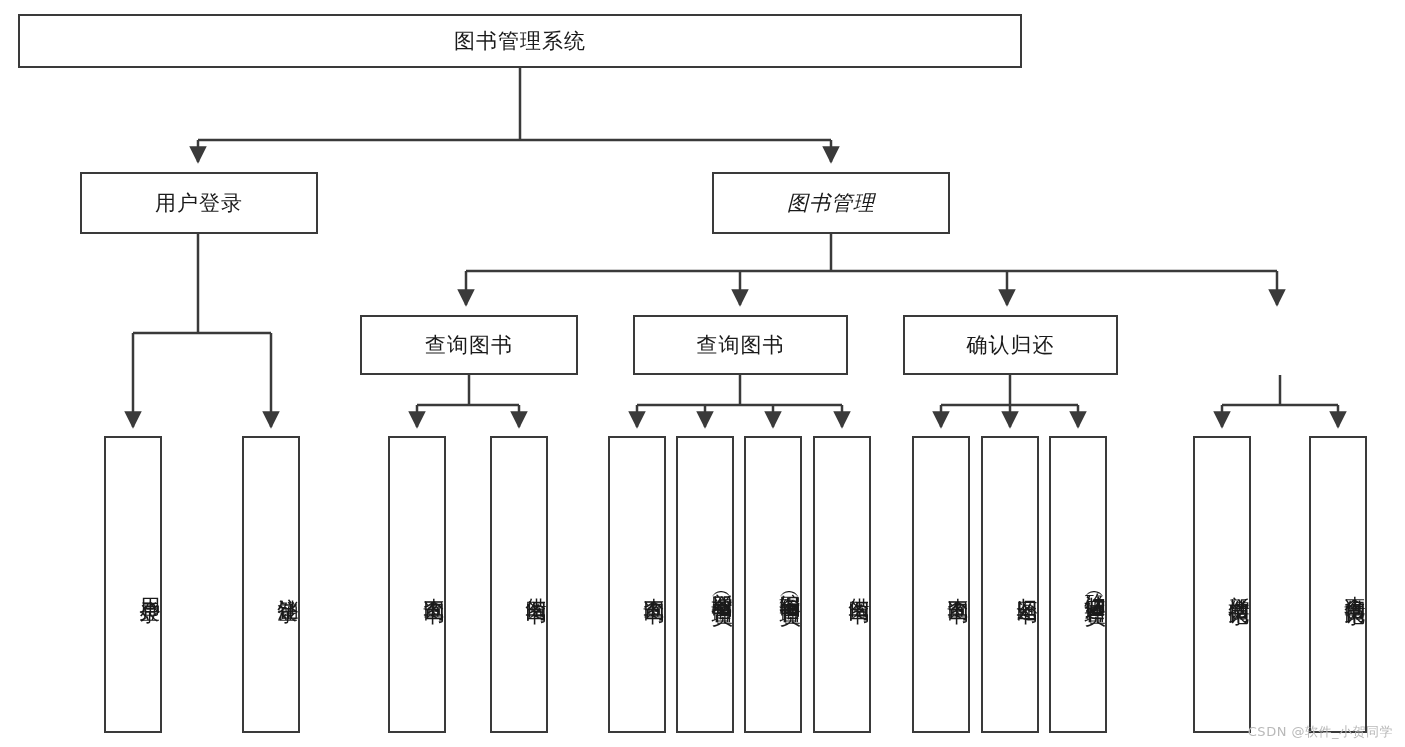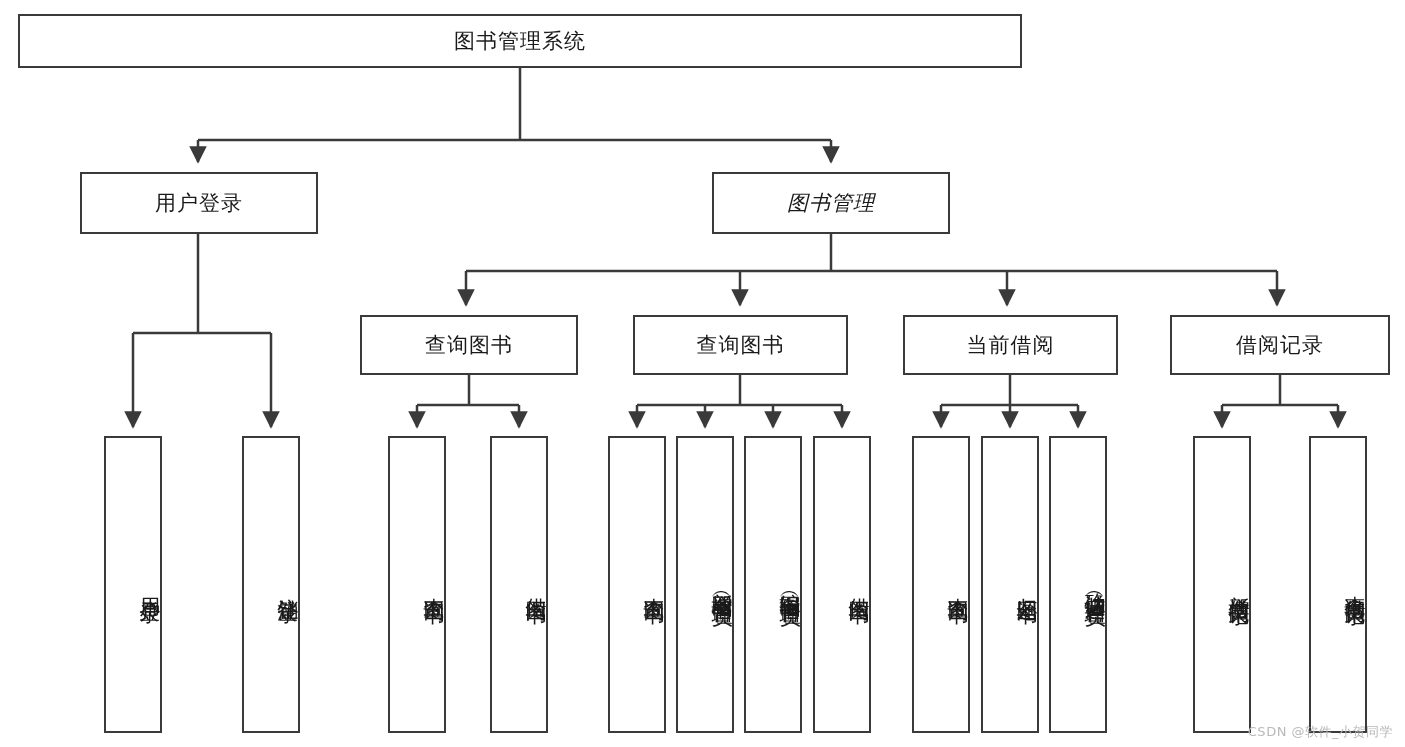--- a/index.html
+++ b/index.html
@@ -131,24 +131,21 @@
     <span>图书管理</span>
   </div>
 
   <div class="node h" style="left:360px; top:315px; width:218px; height:60px;">
     <span>查询图书</span>
   </div>
   <div class="node h" style="left:633px; top:315px; width:215px; height:60px;">
     <span>查询图书</span>
   </div>
   <div class="node h" style="left:903px; top:315px; width:215px; height:60px;">
-    <span>当前借阅</span>
-  </div>
-  <div class="node h" style="left:1170px; top:315px; width:220px; height:60px;">
-    <span>借阅记录</span>
+    <span>确认归还</span>
   </div>
 
   <div class="node v" style="left:104px; top:436px; width:58px; height:297px;">
     <span class="vtext">用户登录</span>
   </div>
   <div class="node v" style="left:242px; top:436px; width:58px; height:297px;">
     <span class="vtext">注销登录</span>
   </div>
 
   <div class="node v" style="left:388px; top:436px; width:58px; height:297px;">

